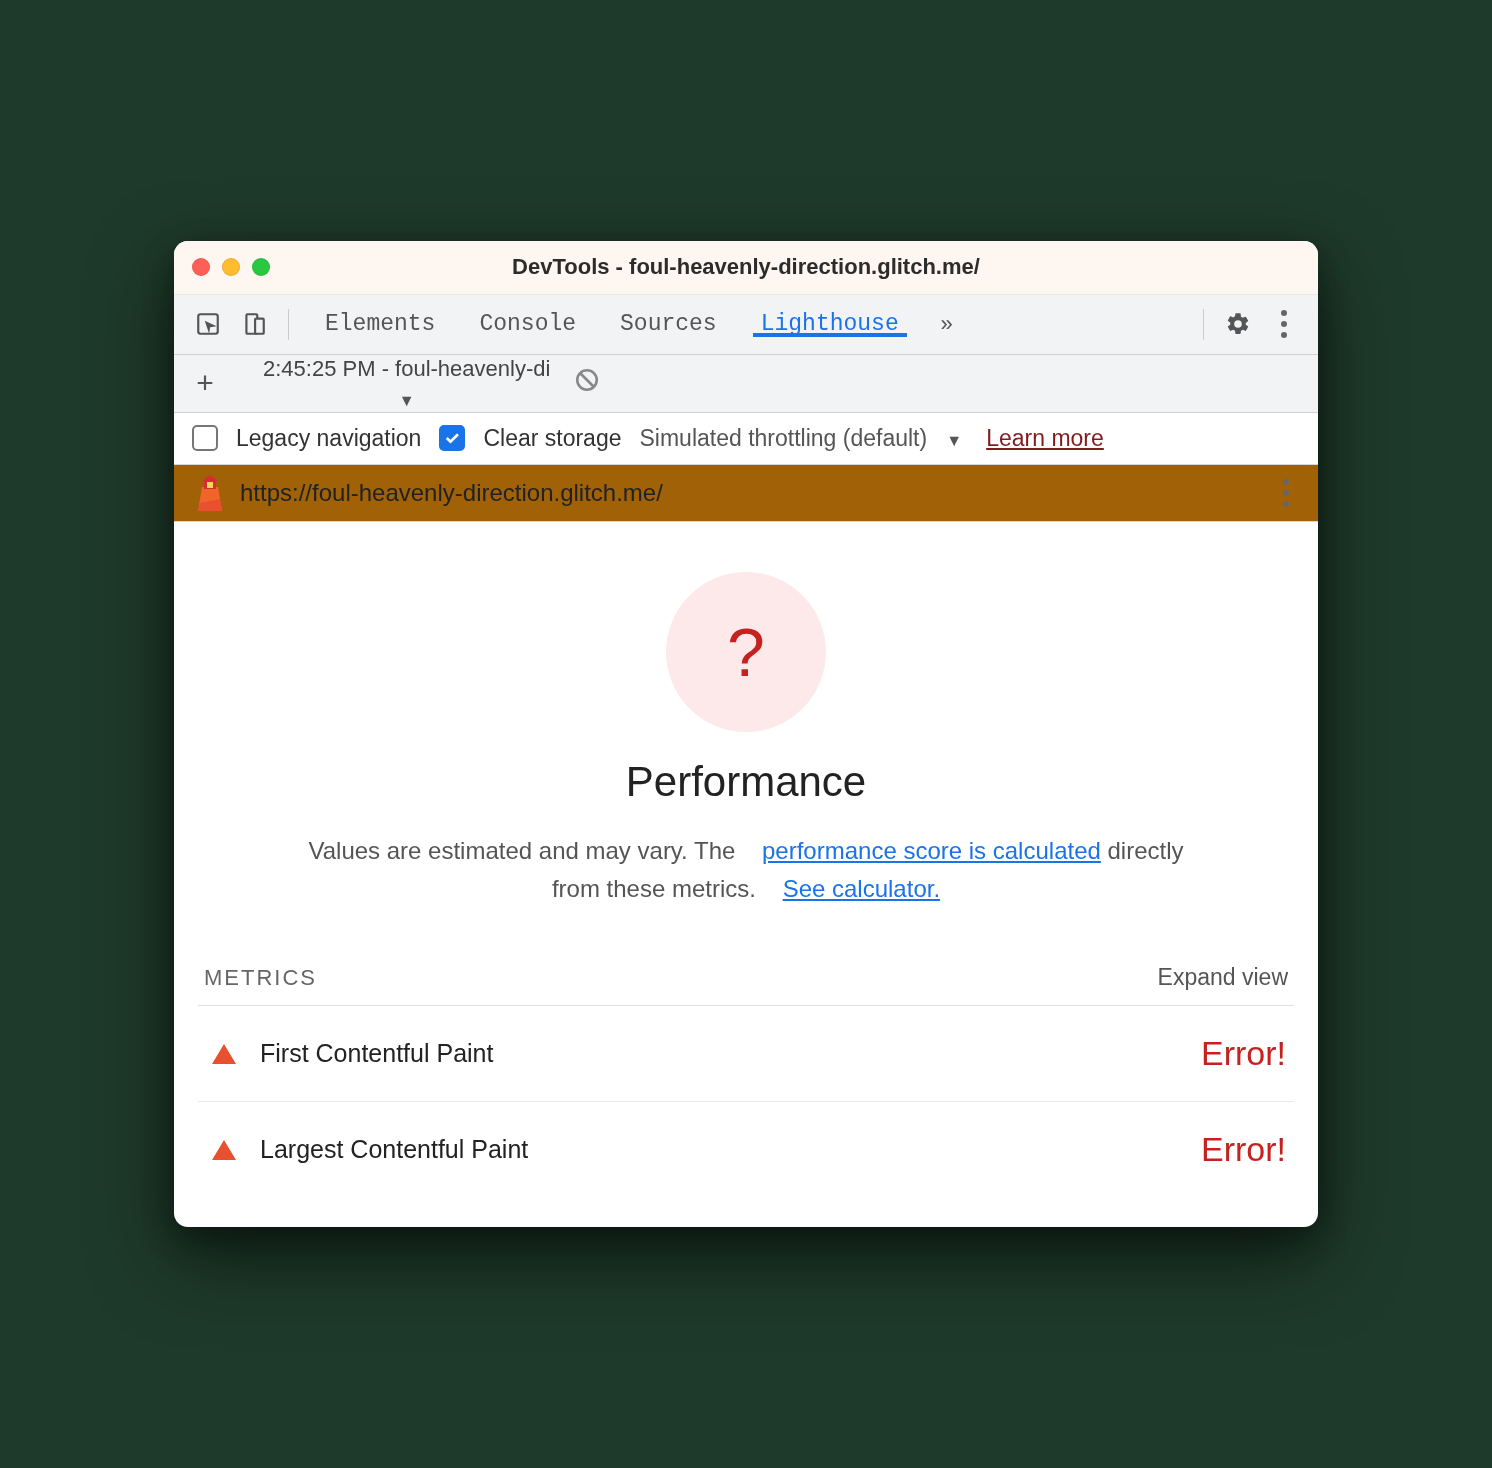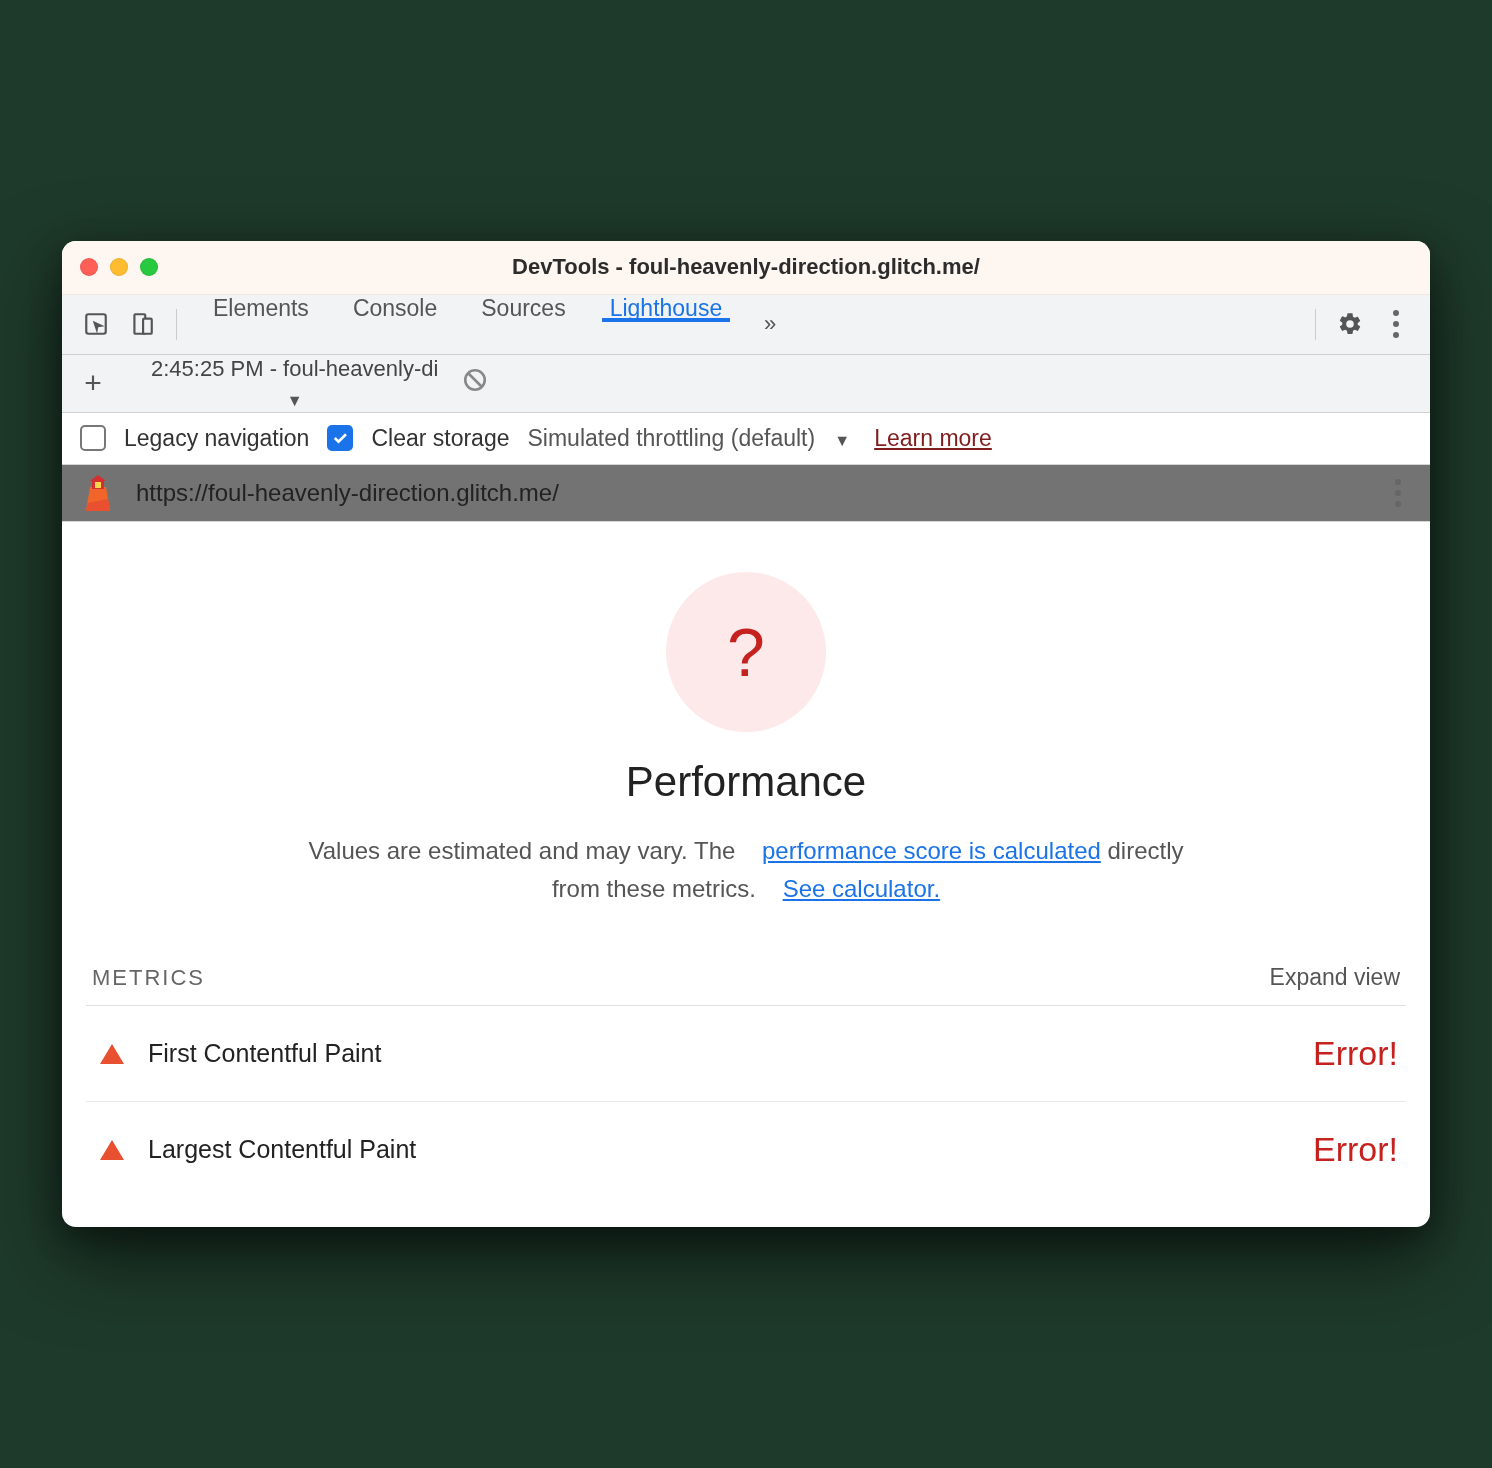--- a/index.html
+++ b/index.html
@@ -6,21 +6,21 @@
   body {
     font-family: -apple-system, BlinkMacSystemFont, "Segoe UI", Helvetica, Arial, sans-serif;
     background: #1e3a2a;
     display: flex;
     align-items: center;
     justify-content: center;
     min-height: 100vh;
     padding: 60px;
   }
   .window {
-    width: 1368px;
+    width: 1144px;
     background: #fff;
     border-radius: 14px;
     box-shadow: 0 30px 80px rgba(0,0,0,.55), 0 10px 30px rgba(0,0,0,.35);
     overflow: hidden;
   }
   .titlebar {
     background: #fdf6f1;
     height: 54px;
     display: flex;
     align-items: center;
@@ -48,21 +48,21 @@
     display: flex;
     align-items: stretch;
     padding: 0 14px;
     gap: 6px;
   }
   .tabsbar .iconbtn {
     display:flex; align-items:center; justify-content:center;
     width: 40px; color:#555;
   }
   .divider { width:1px; background:#ccc; margin:14px 8px;}
-  .tabs { display:flex; align-items:flex-start; }
+  .tabs { display:flex; align-items:center;font-family:Liberation Mono, monospace; }
   .tab {
     padding: 0 22px;
     display:flex; align-items:center;
     font-size: 23px;
     color:#555;
     cursor:pointer;
     position:relative;
   }
   .tab.active { color:#1a73e8; }
   .tab.active::after {
@@ -107,26 +107,26 @@
   }
   .cbx {
     width:26px; height:26px; border:2px solid #777; border-radius:5px;
     display:inline-flex; align-items:center; justify-content:center;
     background:#fff; flex:none;
   }
   .cbx.checked { background:#1a73e8; border-color:#1a73e8; color:#fff;}
   .throttle { color:#555; }
   .learn { text-decoration:underline; color:#7f1d1d; margin-left:6px;}
   .urlbar {
-    background:#737373;
+    background:#a16207;
     border-bottom:1px solid #d6d6d6;
     padding:10px 18px;
     display:flex;
     align-items:center;
-    gap:20px;
+    gap:12px;
     font-size:24px;
     color:#222;
   }
   .lhicon { width:36px; height:36px; flex:none; }
   .urlbar .spacer{flex:1;}
   .kebab { width:28px; display:flex; flex-direction:column; gap:5px; align-items:center;}
   .kebab span{ width:6px;height:6px;border-radius:50%;background:#666;}
   .report { padding: 40px 24px 30px; }
   .gauge {
     width:160px;height:160px;border-radius:50%;

